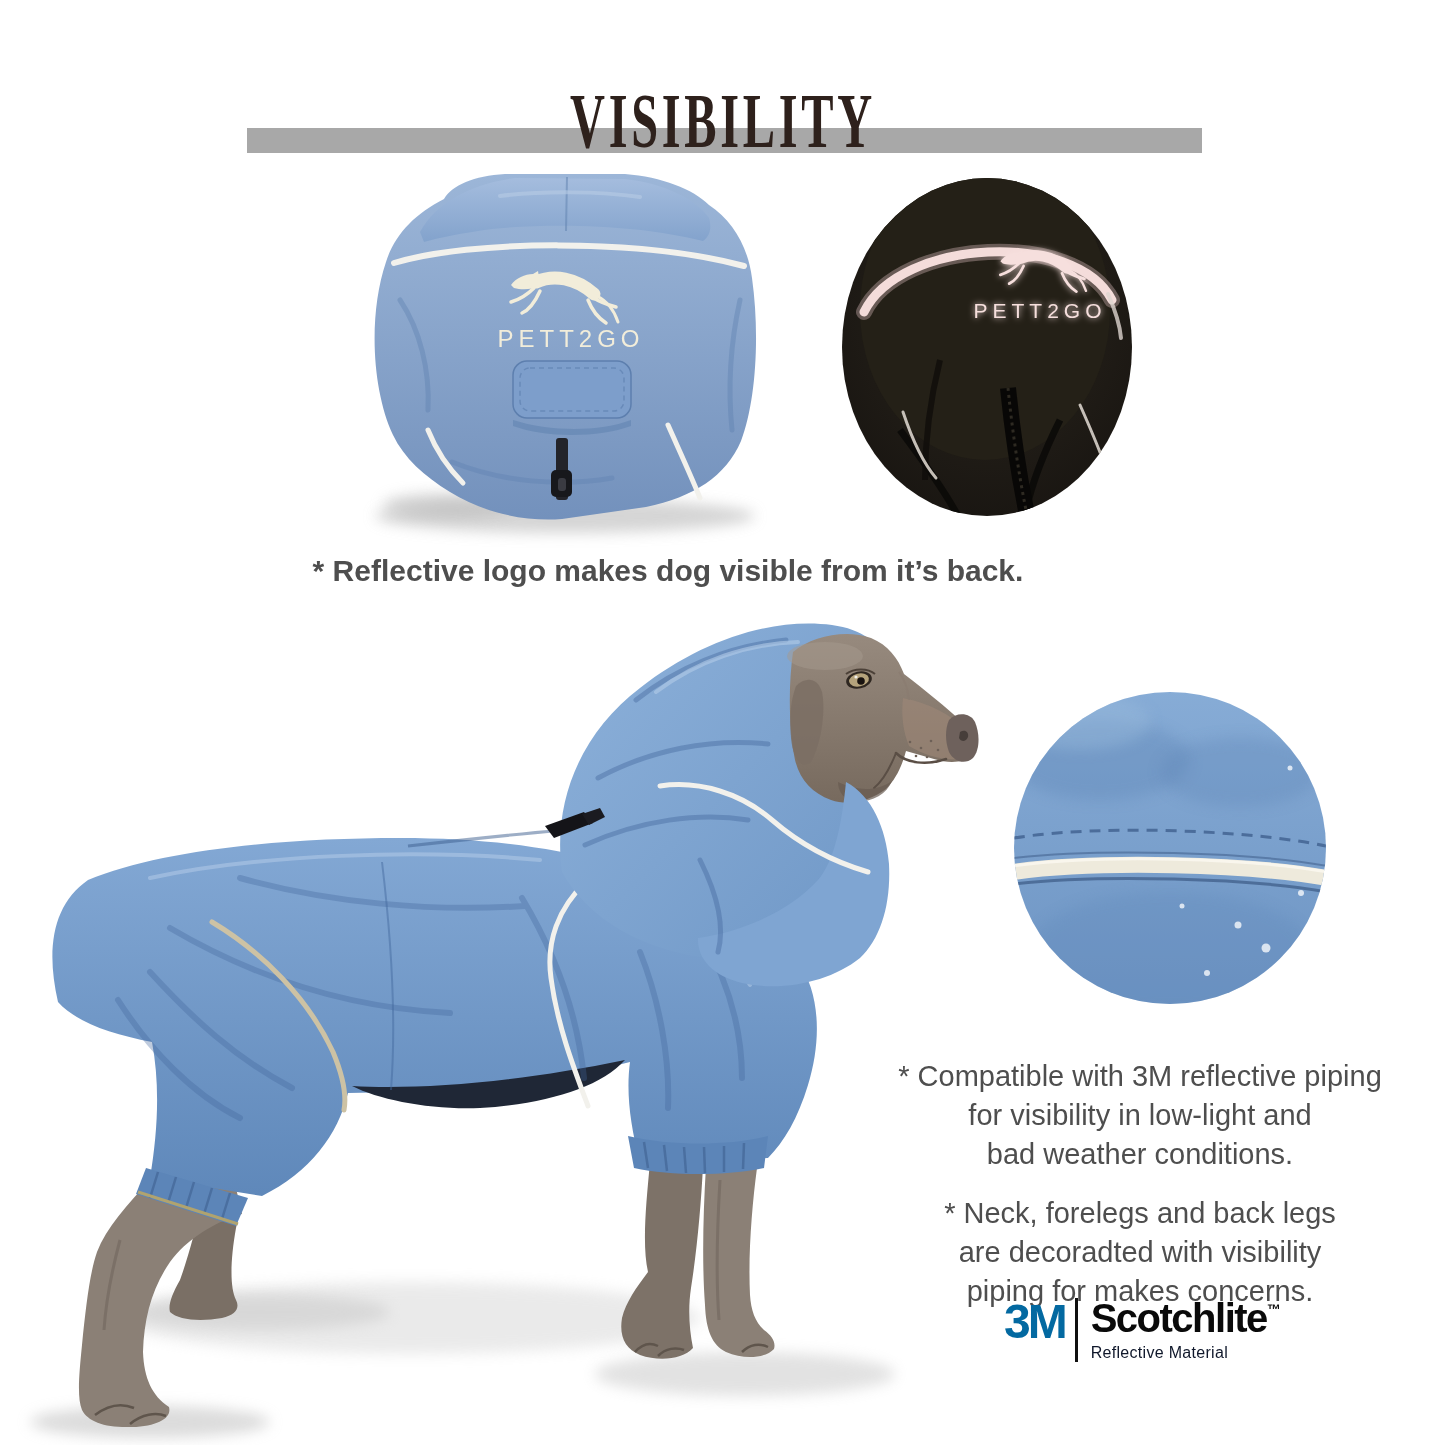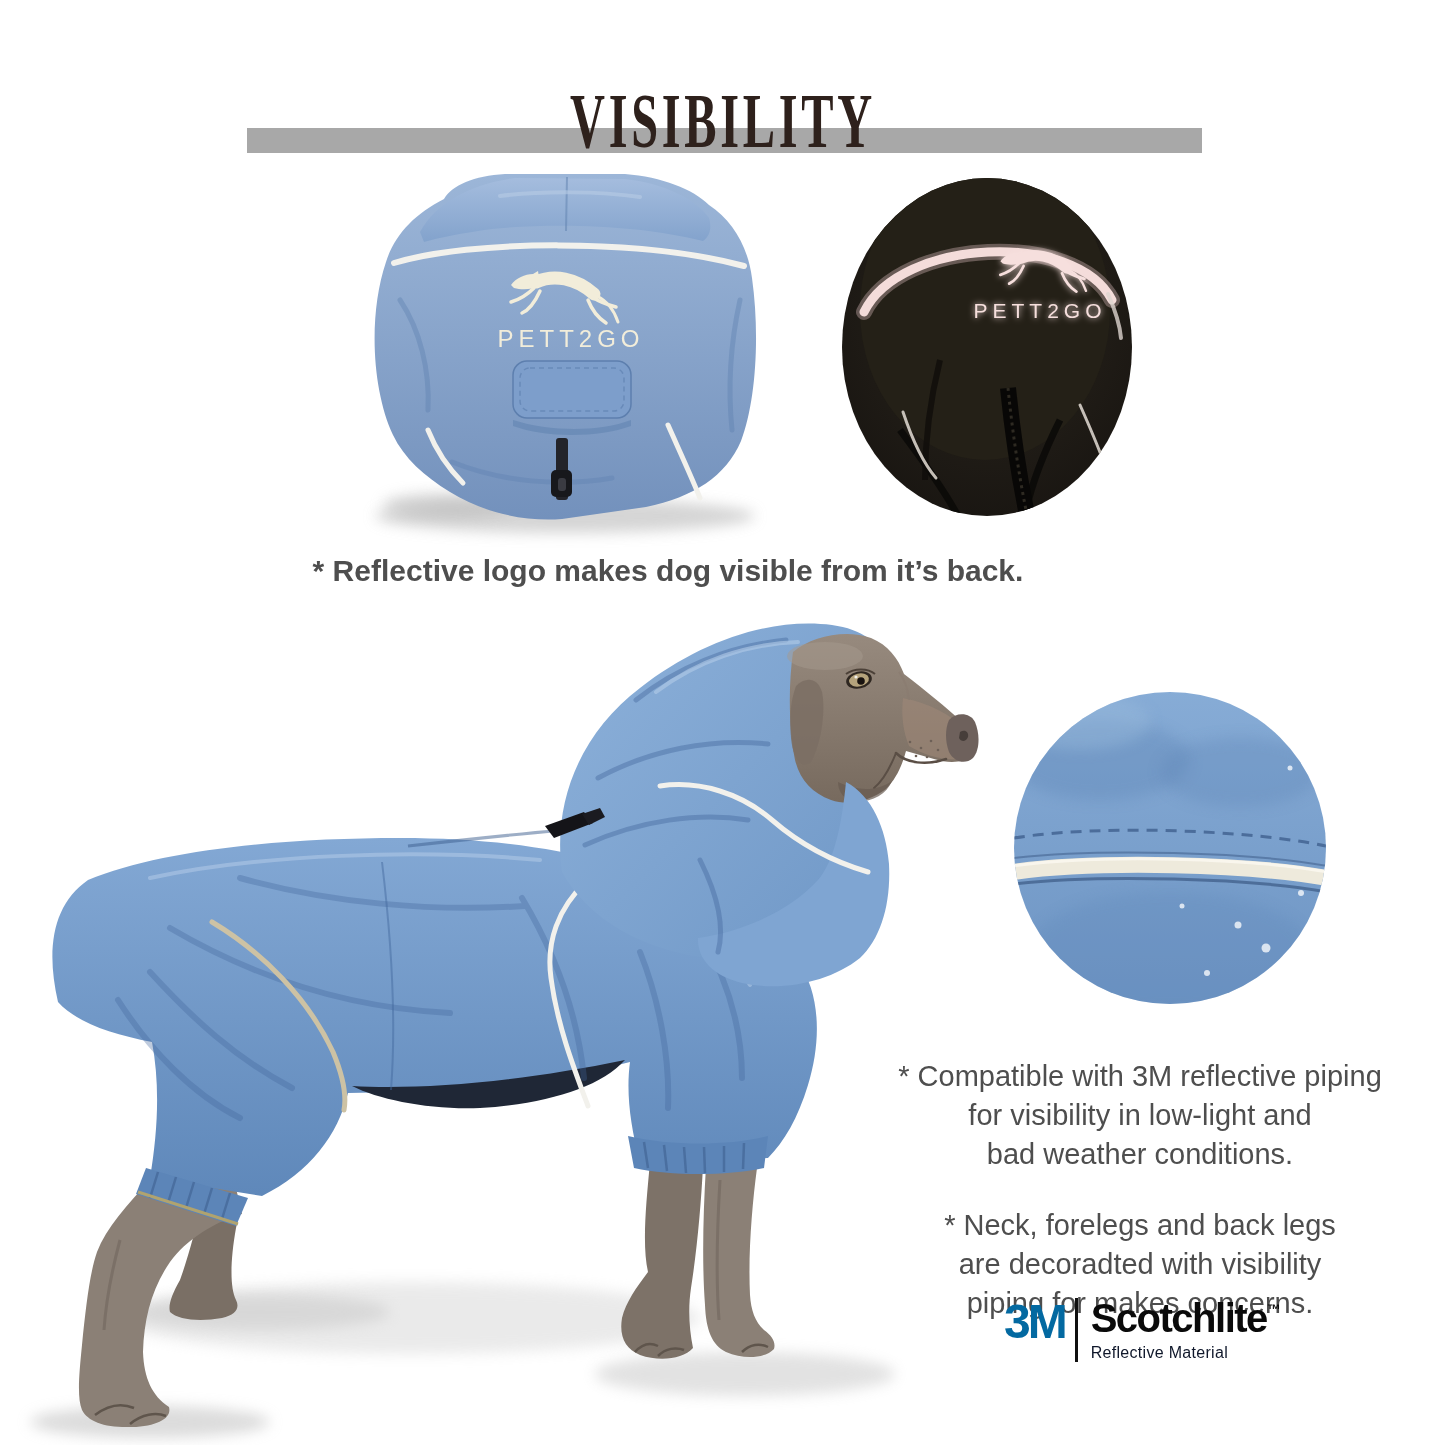--- a/index.html
+++ b/index.html
@@ -10,21 +10,21 @@
   .title-bar{position:absolute;left:247px;top:128px;width:955px;height:25px;background:#a8a8a8;}
   .page-title{position:absolute;top:82px;left:50%;transform:translateX(-50%) scaleX(.62);
       transform-origin:center;font-family:"Liberation Serif",serif;font-weight:700;
       font-size:78px;line-height:78px;letter-spacing:6px;color:#2e211c;white-space:nowrap;z-index:4;}
 
   .caption{position:absolute;left:0;top:554px;width:1336px;text-align:center;
       font-weight:700;font-size:30px;color:#4e4e4e;}
 
   .features{position:absolute;left:880px;top:1057px;width:520px;text-align:center;
       font-weight:400;font-size:29px;line-height:39px;color:#4e4e4e;}
-  .features .block2{margin-top:32px;}
+  .features .block2{margin-top:20px;}
 
   .cert{position:absolute;left:1004px;top:1298px;display:flex;align-items:flex-start;}
   .cert .m3{color:#0369a1;font-weight:700;font-size:48px;line-height:1;letter-spacing:-3px;}
   .cert .divider{width:3px;height:64px;background:#101010;margin:0 13px 0 10px;}
   .cert .product{font-weight:700;font-size:40px;line-height:1;letter-spacing:-1.5px;color:#0a0a0a;}
   .cert .tm{font-size:14px;font-weight:700;vertical-align:18px;letter-spacing:0;}
   .cert .subtitle{font-weight:400;font-size:16px;color:#0f172a;margin-top:6px;letter-spacing:.3px;}
 </style>
 </head>
 <body>

